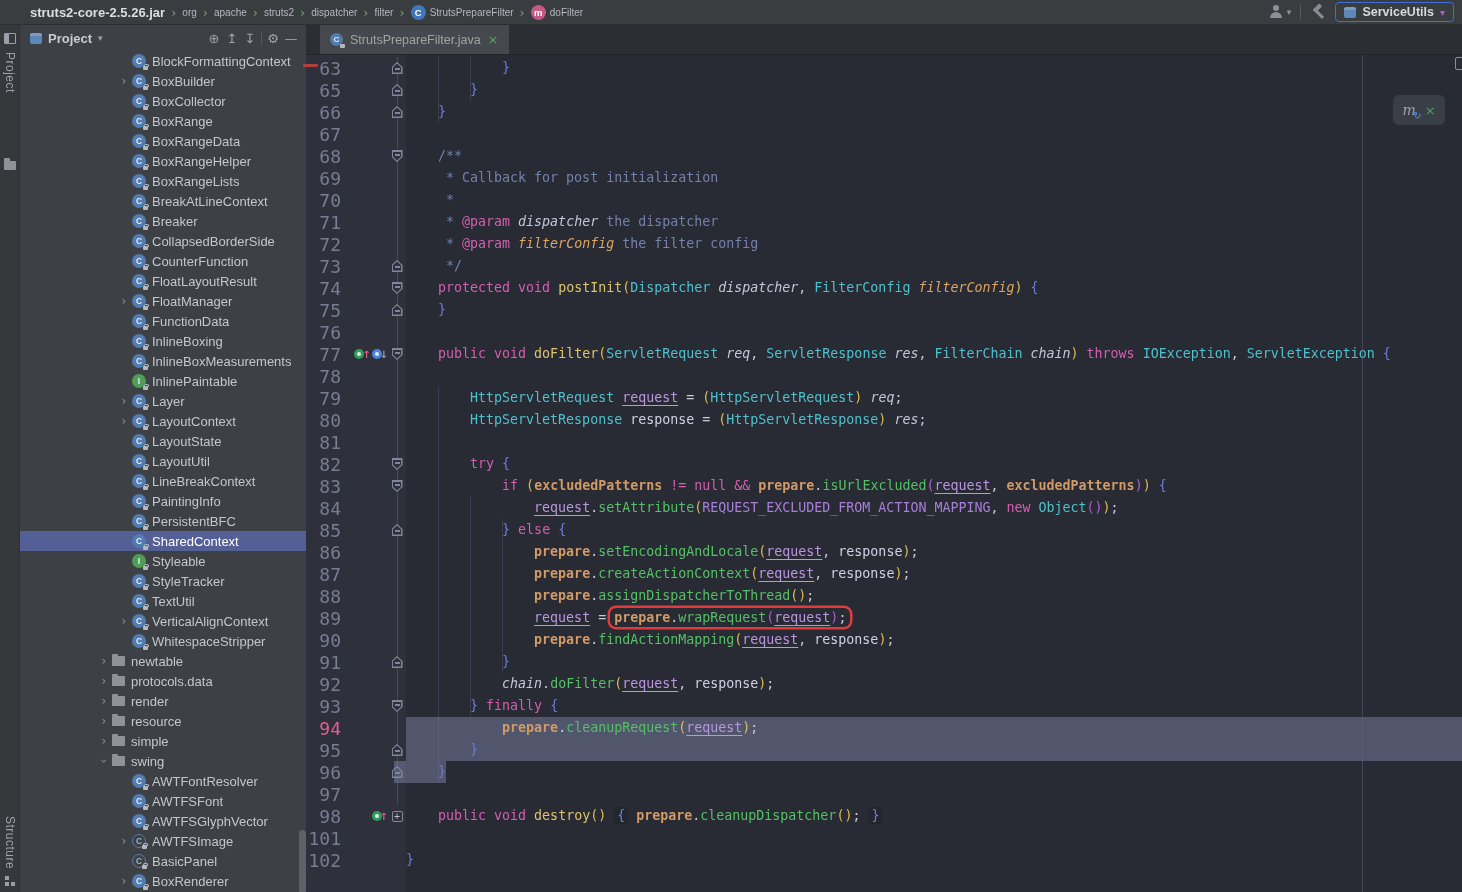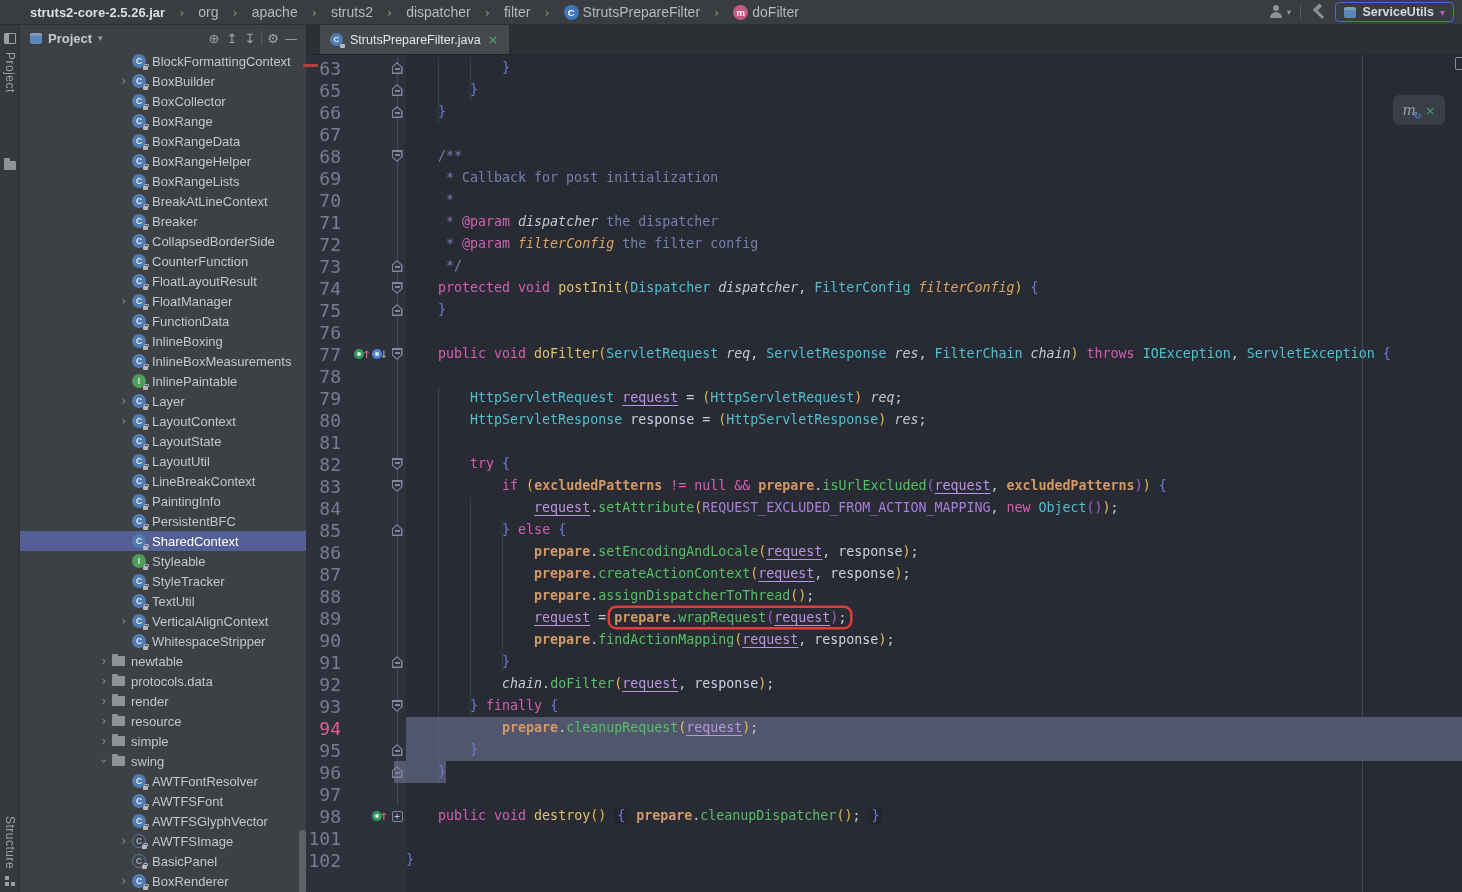--- a/index.html
+++ b/index.html
@@ -4,22 +4,22 @@
 <style>
   * { margin:0; padding:0; box-sizing:border-box; }
   html,body { width:1462px; height:892px; overflow:hidden; background:#282a34;
               font-family:"Liberation Sans", sans-serif; }
   .glyph { font-family:"DejaVu Sans", sans-serif; }
 
   
   #topbar { position:absolute; left:0; top:0; width:1462px; height:25px;
             background:#3a3d40; border-bottom:1px solid #2c2e31; display:flex;
             align-items:center; z-index:20; }
-  #breadcrumb { display:flex; align-items:center; gap:13px; padding-left:30px; flex:1; }
-  .crumb { font-size:14px; color:#b4b8bf; white-space:nowrap; }
+  #breadcrumb { display:flex; align-items:center; gap:5px; padding-left:30px; flex:1; }
+  .crumb { font-size:10px; color:#b4b8bf; white-space:nowrap; }
   .crumb.bold { font-weight:bold; color:#dcdee1; font-size:13px; }
   .bc-sep { color:#7f9a80; font-size:13px; margin:0 1px; }
   .bc-ic { width:15px; height:15px; border-radius:50%; display:inline-flex;
            align-items:center; justify-content:center; color:#fff; font-size:9.5px;
            font-weight:bold; margin-right:4px; vertical-align:middle; }
   .bc-ic.cls { background:#4076ba; }
   .bc-ic.mth { background:#c25a85; }
   .crumb-item { display:flex; align-items:center; }
   #topbar-right { display:flex; align-items:center; gap:9px; padding-right:8px; }
   .person { position:relative; width:16px; height:14px; }
@@ -102,21 +102,21 @@
               background:#b4403e; border-radius:1px; z-index:30; }
 
   
   #tabstrip { position:absolute; left:306px; top:25px; right:0; height:30px;
               background:#2b2e33; border-bottom:1px solid #212429; z-index:9; }
   #tab { position:absolute; left:14px; top:0; height:29px; background:#45484c;
          display:flex; align-items:center; gap:7px; padding:0 10px; }
   #tab .ticon { width:13px; height:13px; border-radius:50%; background:#507cb2;
                 color:#e8ecf2; font-size:8px; font-weight:bold; display:flex;
                 align-items:center; justify-content:center; position:relative; }
-  #tab .tlabel { font-size:12.5px; color:#e5e5e5; }
+  #tab .tlabel { font-size:12.5px; color:#a3a3a3; }
   #tab .tclose { color:#56a85e; font-size:13px; line-height:13px; }
 
   
   #editor { position:absolute; left:306px; top:55px; right:0; bottom:0;
             background:#282a34; overflow:hidden; }
   #gutter-bg { position:absolute; left:0; top:0; width:100px; bottom:0;
                background:#2e313c; }
   .guide { position:absolute; width:1px; background:#3a3e4e; z-index:1; }
   #margin-line { position:absolute; left:1056px; top:0; bottom:0; width:1px;
                  background:rgba(88,94,120,.55); z-index:5; }

